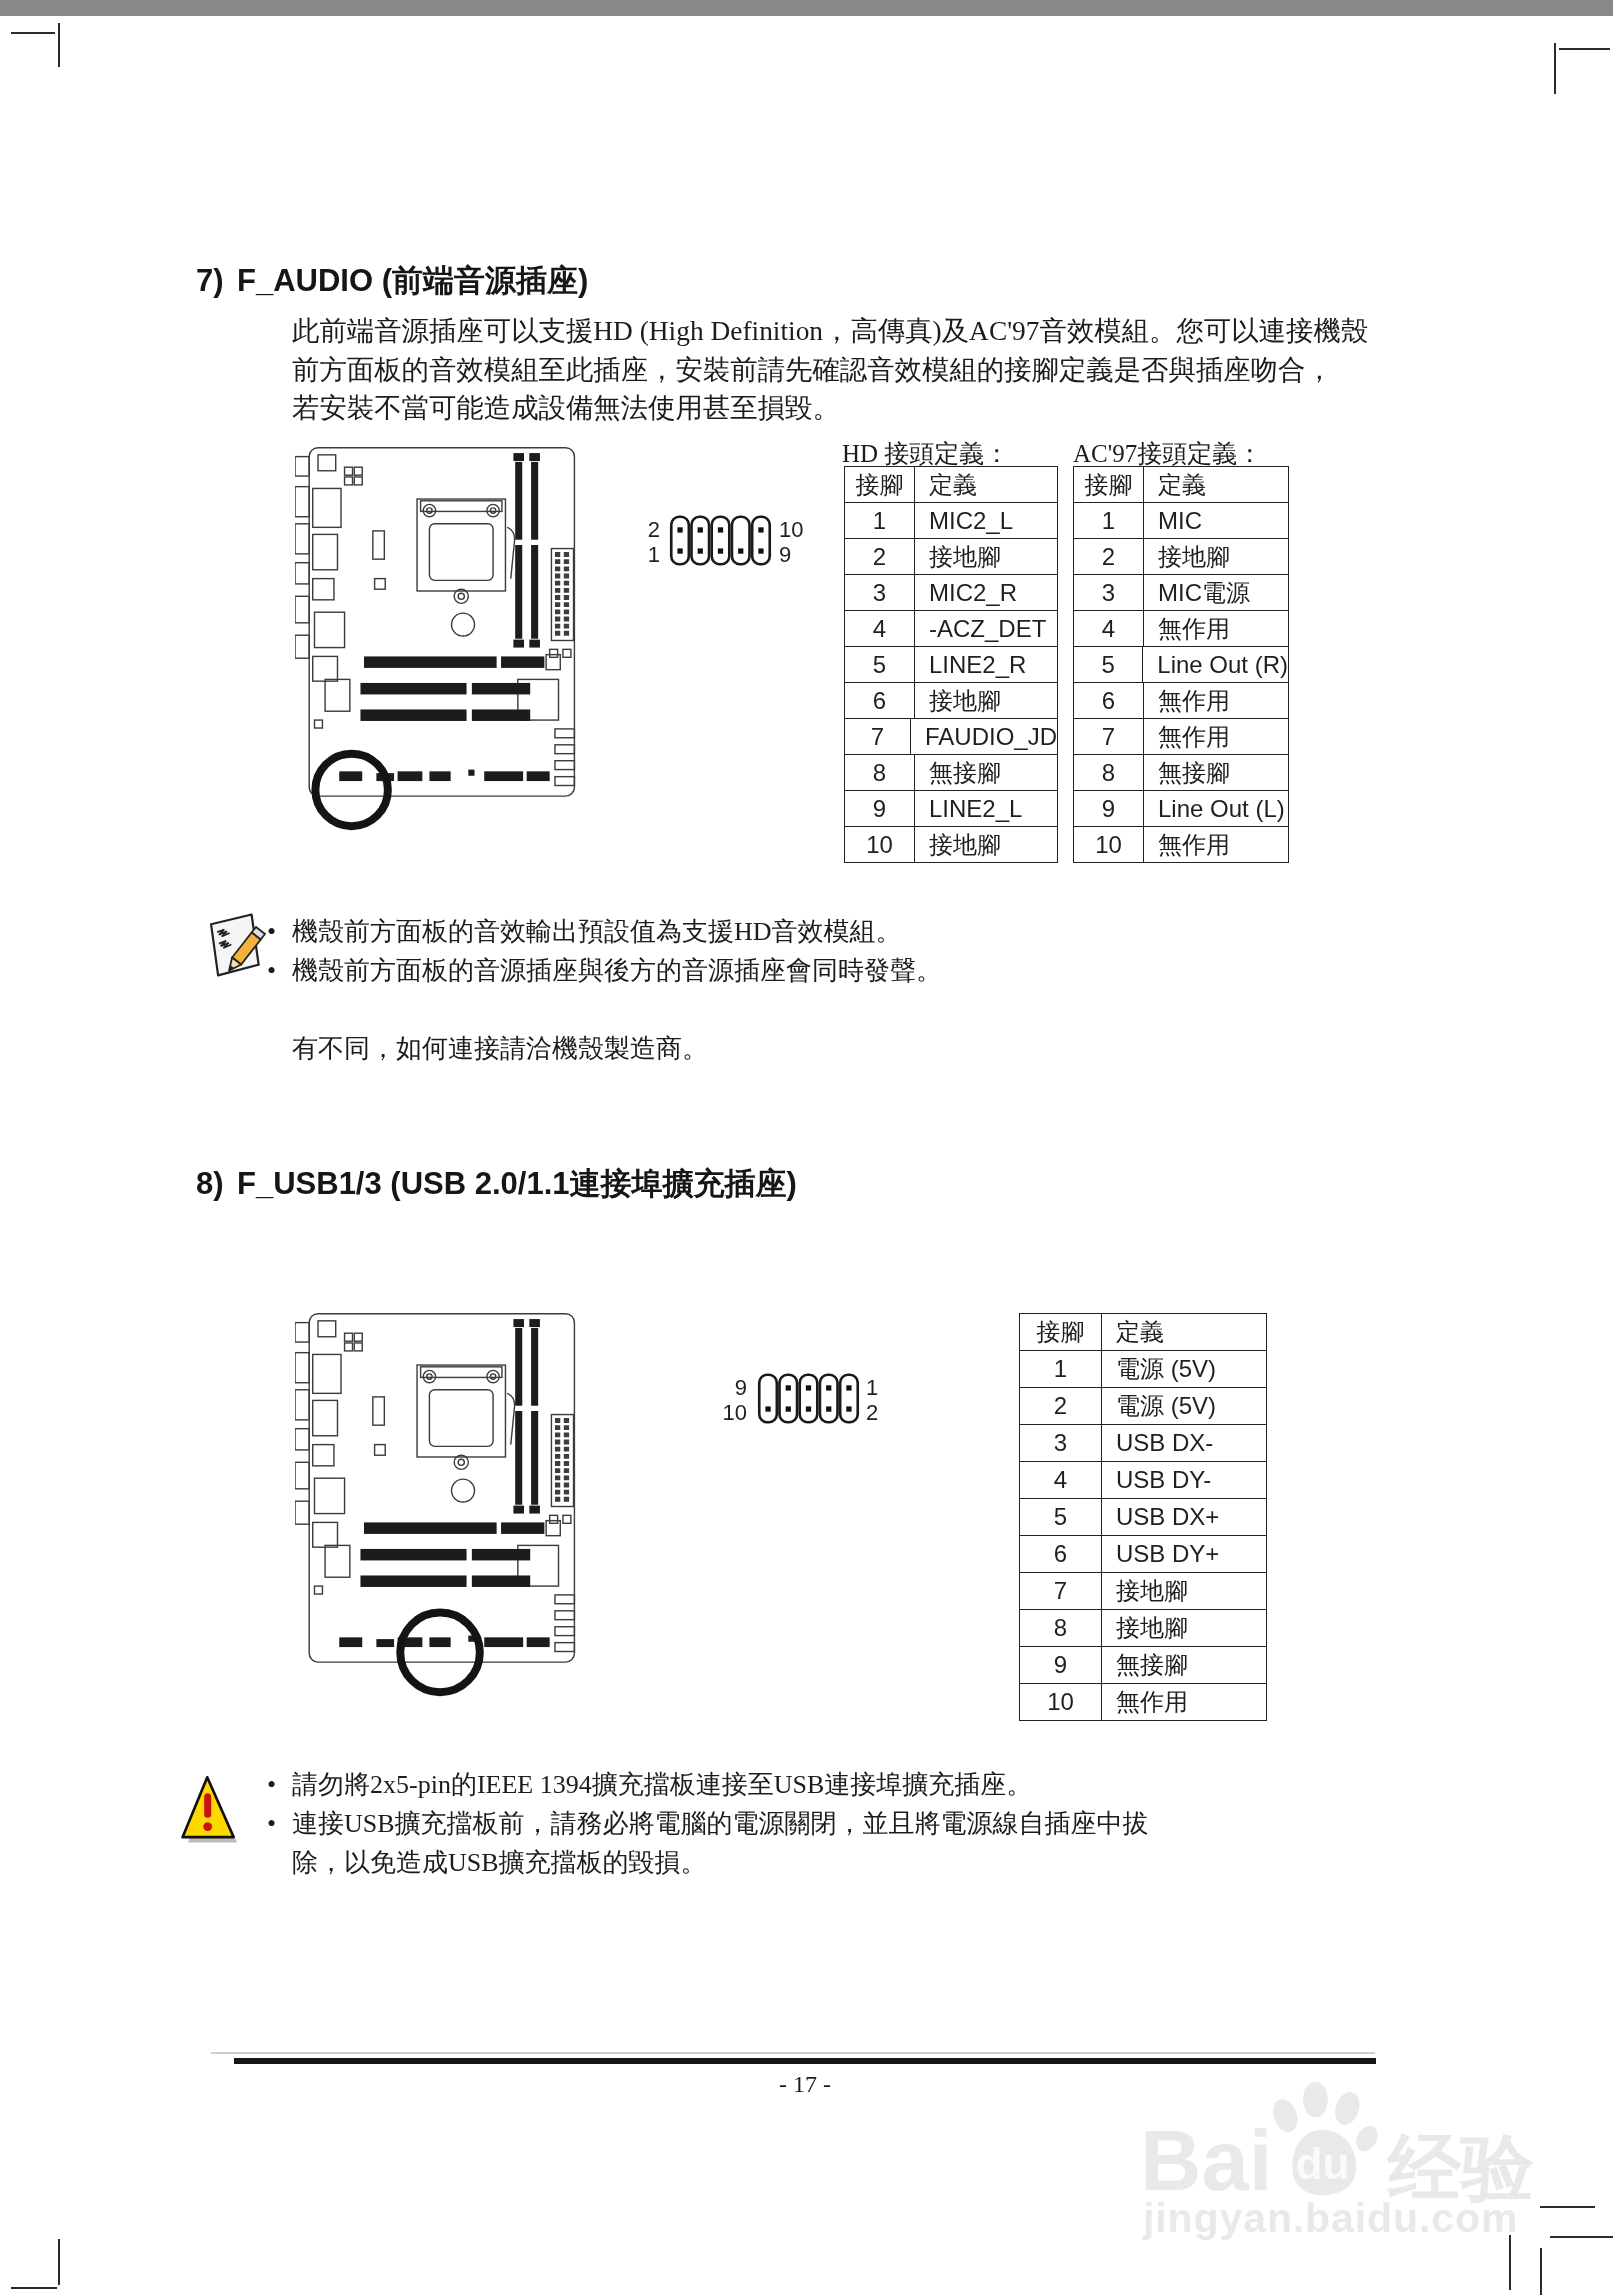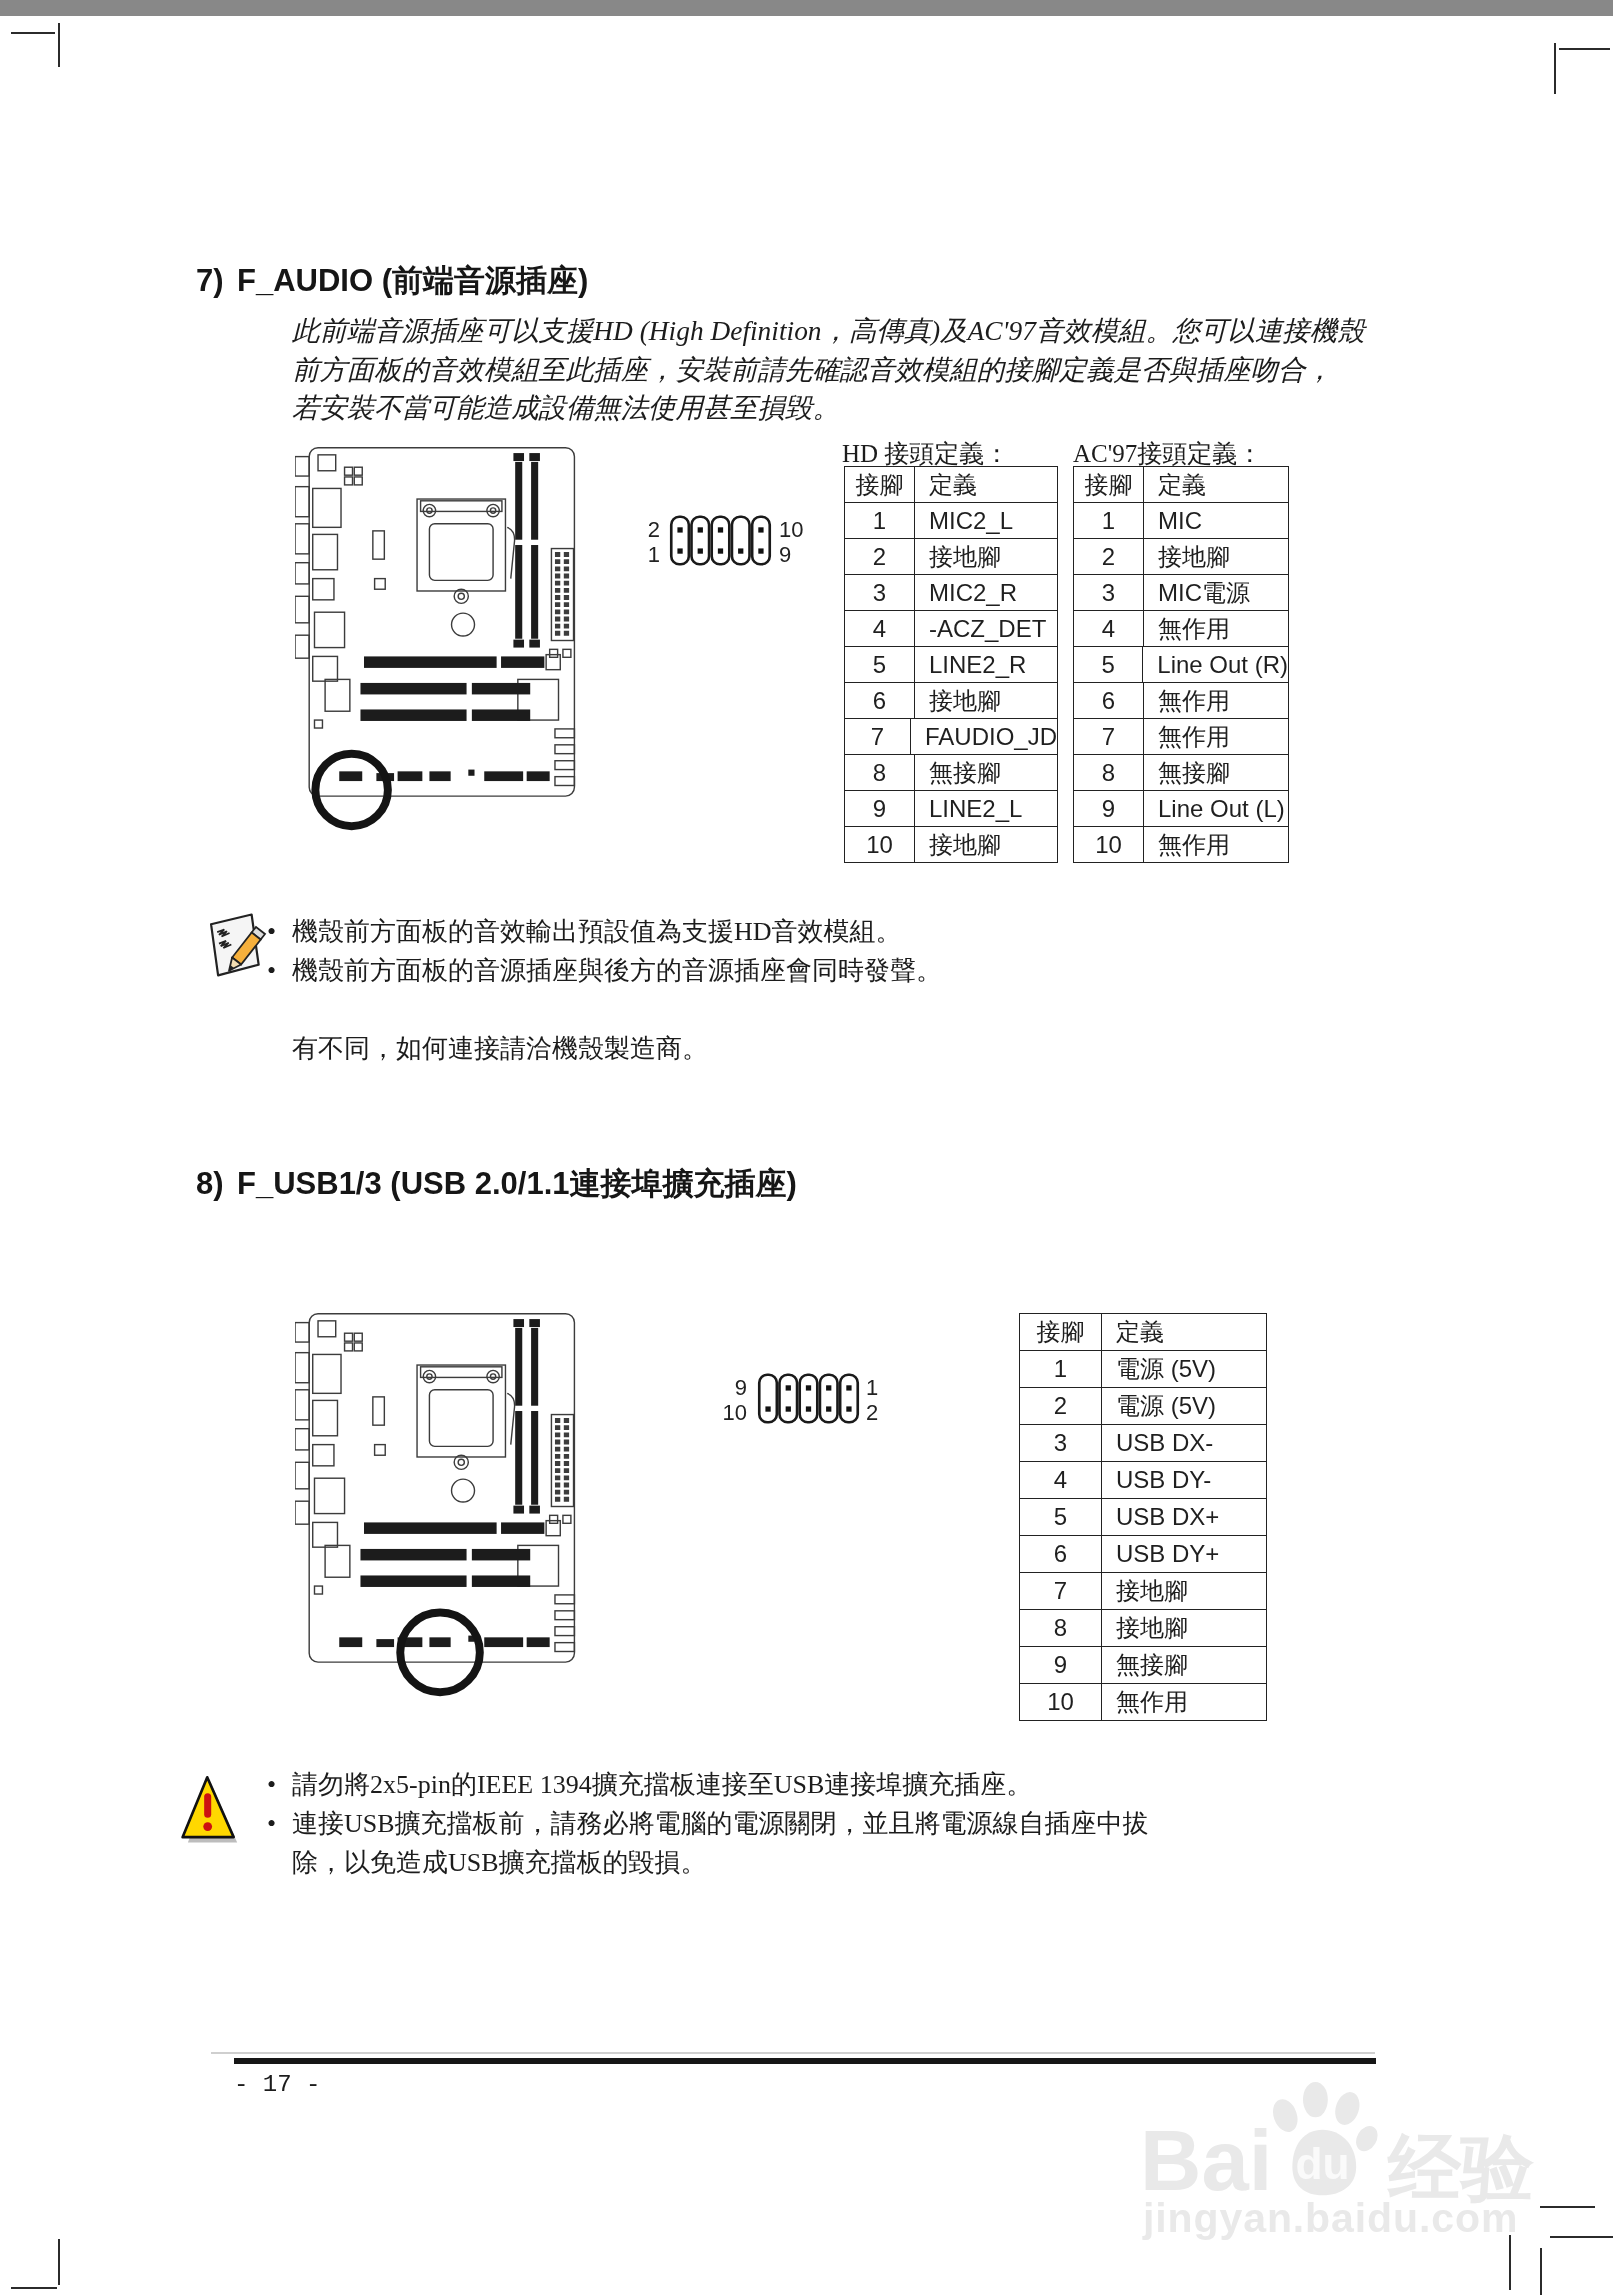--- a/index.html
+++ b/index.html
@@ -5,21 +5,21 @@
   html,body{margin:0;padding:0;background:#888;}
   #page{position:relative;width:1613px;height:2295px;background:#ffffff;overflow:hidden;
         font-family:"Liberation Serif",serif;color:#1f1f1f;margin-top:16px;}
   .abs{position:absolute;}
   .mark{position:absolute;background:#2b2b2b;}
   
   .sec-head{position:absolute;left:196px;font-family:"Liberation Sans",sans-serif;
             font-weight:bold;font-size:31px;white-space:nowrap;color:#161616;}
   .sec-num{display:inline-block;width:41px;}
   
-  .bodyline{position:absolute;left:292px;font-size:27.4px;line-height:39px;white-space:nowrap;color:#1c1c1c;font-style:italic;}
+  .bodyline{position:absolute;left:292px;font-size:27.4px;line-height:39px;white-space:nowrap;color:#1c1c1c;}
   
   .bline{position:absolute;left:267px;font-size:26px;line-height:38px;white-space:nowrap;color:#1c1c1c;}
   .bline.bullet::before{content:"•";position:absolute;left:0;top:0;font-size:26px;}
   .bline .btxt{margin-left:25px;display:inline-block;text-align:right;}
   .bline.cont .btxt{margin-left:25px;}
   
   .deftable{position:absolute;border:1.8px solid #222;background:#fff;}
   .trow{display:flex;height:var(--rh,35px);border-top:1.8px solid #222;align-items:stretch;}
   .trow:first-child{border-top:none;}
   .tc{display:flex;align-items:center;font-size:24px;}
@@ -28,22 +28,22 @@
   .tc.def{flex:1;padding-left:14px;font-family:"Liberation Sans",sans-serif;white-space:nowrap;}
   .tlabel{position:absolute;font-size:25px;white-space:nowrap;color:#1c1c1c;}
   
   .pinlab{position:absolute;font-family:"Liberation Sans",sans-serif;font-size:22px;color:#222;
           width:39px;}
   .pinlab.r{text-align:left;}
   .pinlab.l{text-align:right;}
   
   .thinrule{position:absolute;background:#cfcfcf;}
   .thickrule{position:absolute;background:#161616;}
-  .pagenum{position:absolute;font-family:Liberation Mono, monospace;font-size:24px;
-           text-align:left;color:#1c1c1c;}
+  .pagenum{position:absolute;font-family:Liberation Serif, serif;font-size:24px;
+           text-align:center;color:#1c1c1c;}
   
   .wm{position:absolute;font-family:"Liberation Sans",sans-serif;font-weight:bold;color:#e9e9e9;
       white-space:nowrap;}
 </style>
 </head>
 <body>
 
 <div id="page">
 
   <div class="mark" style="left:58px;top:7px;width:1.8px;height:44px"></div>

